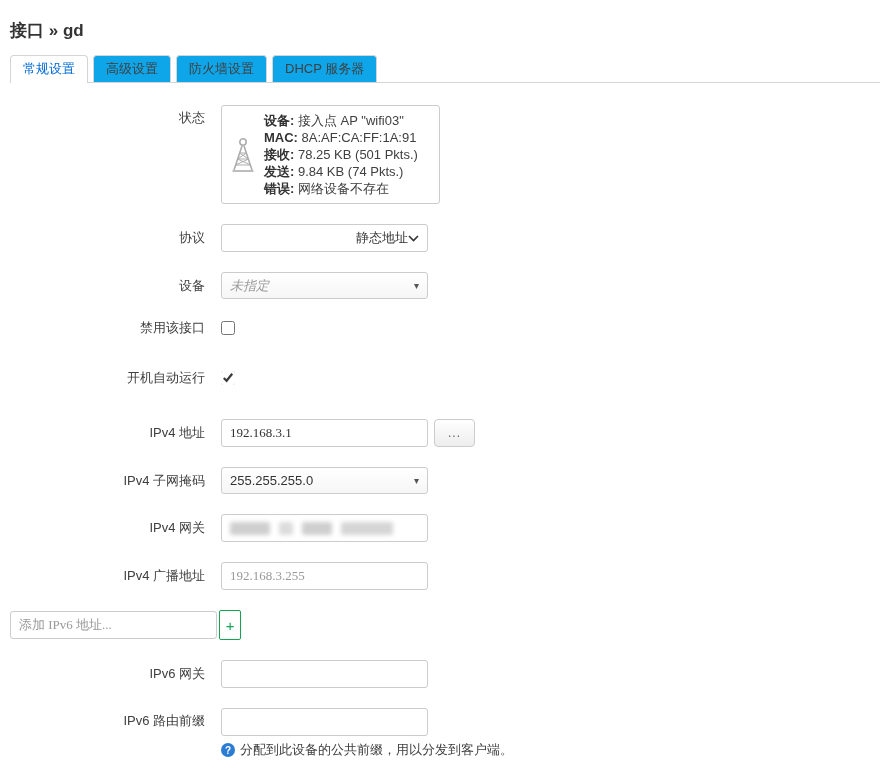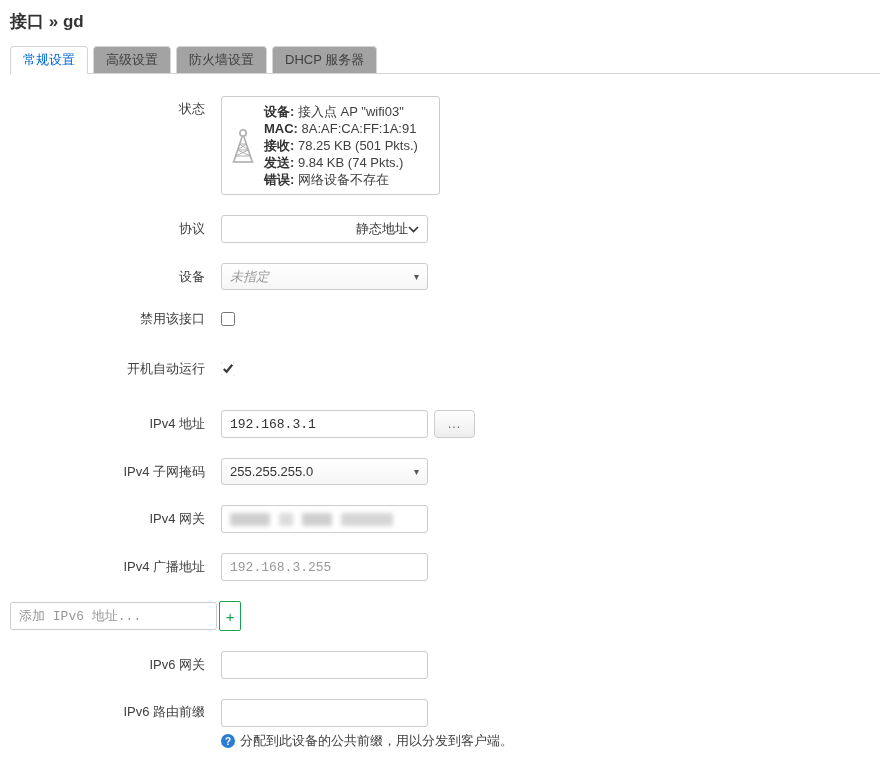--- a/index.html
+++ b/index.html
@@ -2,30 +2,30 @@
 <html><head>
 <meta charset="utf-8">
 <style>
   * { box-sizing: border-box; }
   html, body { margin: 0; padding: 0; }
   body {
     width: 890px; height: 779px; overflow: hidden;
     background: #fff; color: #404040;
     font-family: "Liberation Sans", sans-serif; font-size: 13px;
   }
-  .page { padding: 2px 10px 0 10px; }
+  .page { padding: 11px 10px 0 10px; }
 
   .page-title { font-size: 17px; font-weight: bold; color: #333; margin: 8px 0 13px 0; }
 
   
   .tabbar { display: flex; align-items: flex-end; border-bottom: 1px solid #d4d4d4; padding: 0; }
   .tab {
     padding: 4px 12px 4px 12px; margin-right: 5px; cursor: pointer;
     border: 1px solid #d4d4d4; border-bottom: none; border-radius: 4px 4px 0 0;
-    background: #a3a3a3; color: #404040; white-space: nowrap;
+    background: #0ea5e9; color: #404040; white-space: nowrap;
   }
   .tab.active { background: #fff; color: #0069d6; margin-bottom: -1px; padding-bottom: 5px; }
 
   
   .form { margin-top: 22px; }
   .row { display: flex; align-items: center; margin-bottom: 20px; }
   .row.top { align-items: flex-start; }
   .row.check { margin-bottom: 32px; }
   .flabel { width: 211px; padding-right: 16px; text-align: right; color: #404040; padding-top: 0; }
   .row.top .flabel { padding-top: 4px; }
@@ -35,21 +35,21 @@
     width: 219px; min-height: 85px; border: 1px solid #ccc; border-radius: 3px;
     padding: 6px 8px; display: flex; align-items: center; gap: 8px; background: #fff;
   }
   .status-lines { line-height: 17px; white-space: nowrap; }
   .status-lines b { color: #333; }
 
   
   .tinput {
     width: 207px; height: 28px; border: 1px solid #ccc; border-radius: 3px;
     padding: 0 8px; font-size: 13px; color: #333; background: #fff;
-    font-family: Liberation Mono, monospace; outline: none;
+    font-family: Liberation Serif, serif; outline: none;
   }
   .tinput::placeholder { color: #999; opacity: 1; }
 
   
   .selectbox {
     width: 207px; height: 28px; border: 1px solid #ccc; border-radius: 3px;
     background: #fff; display: flex; align-items: center; justify-content: flex-end;
     padding: 0 8px; cursor: pointer; color: #333;
   }
   .dropdown {

